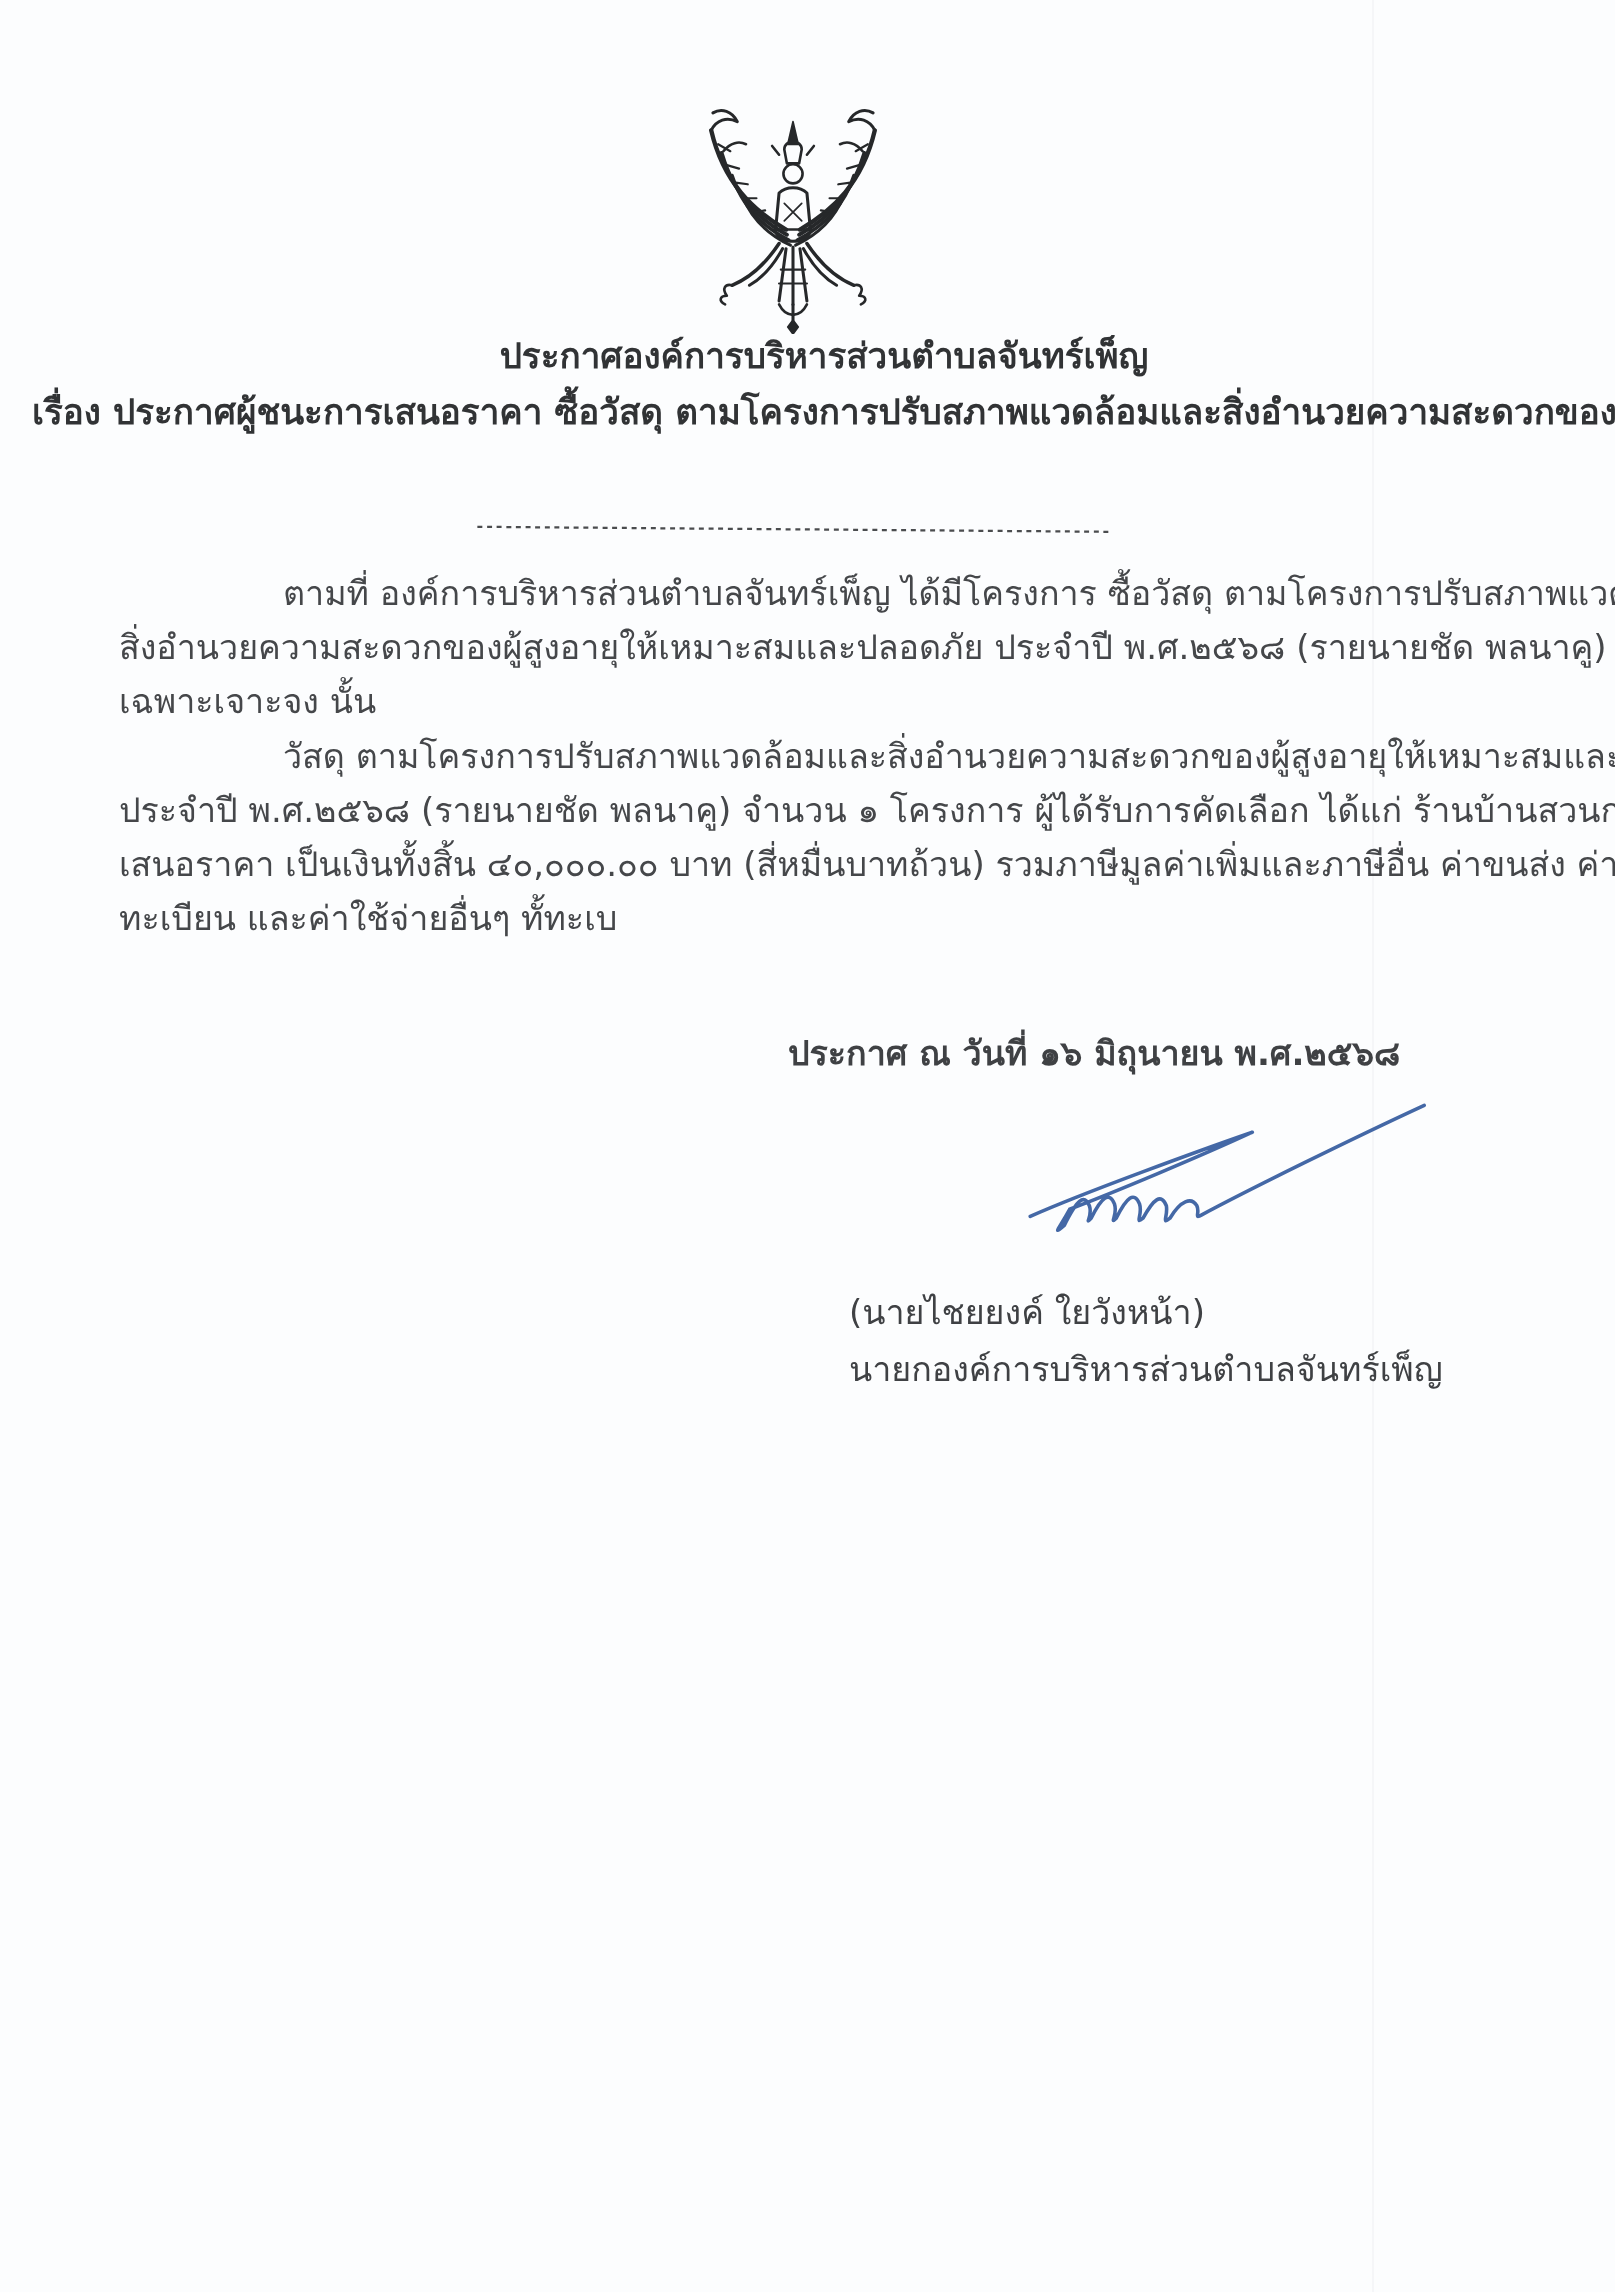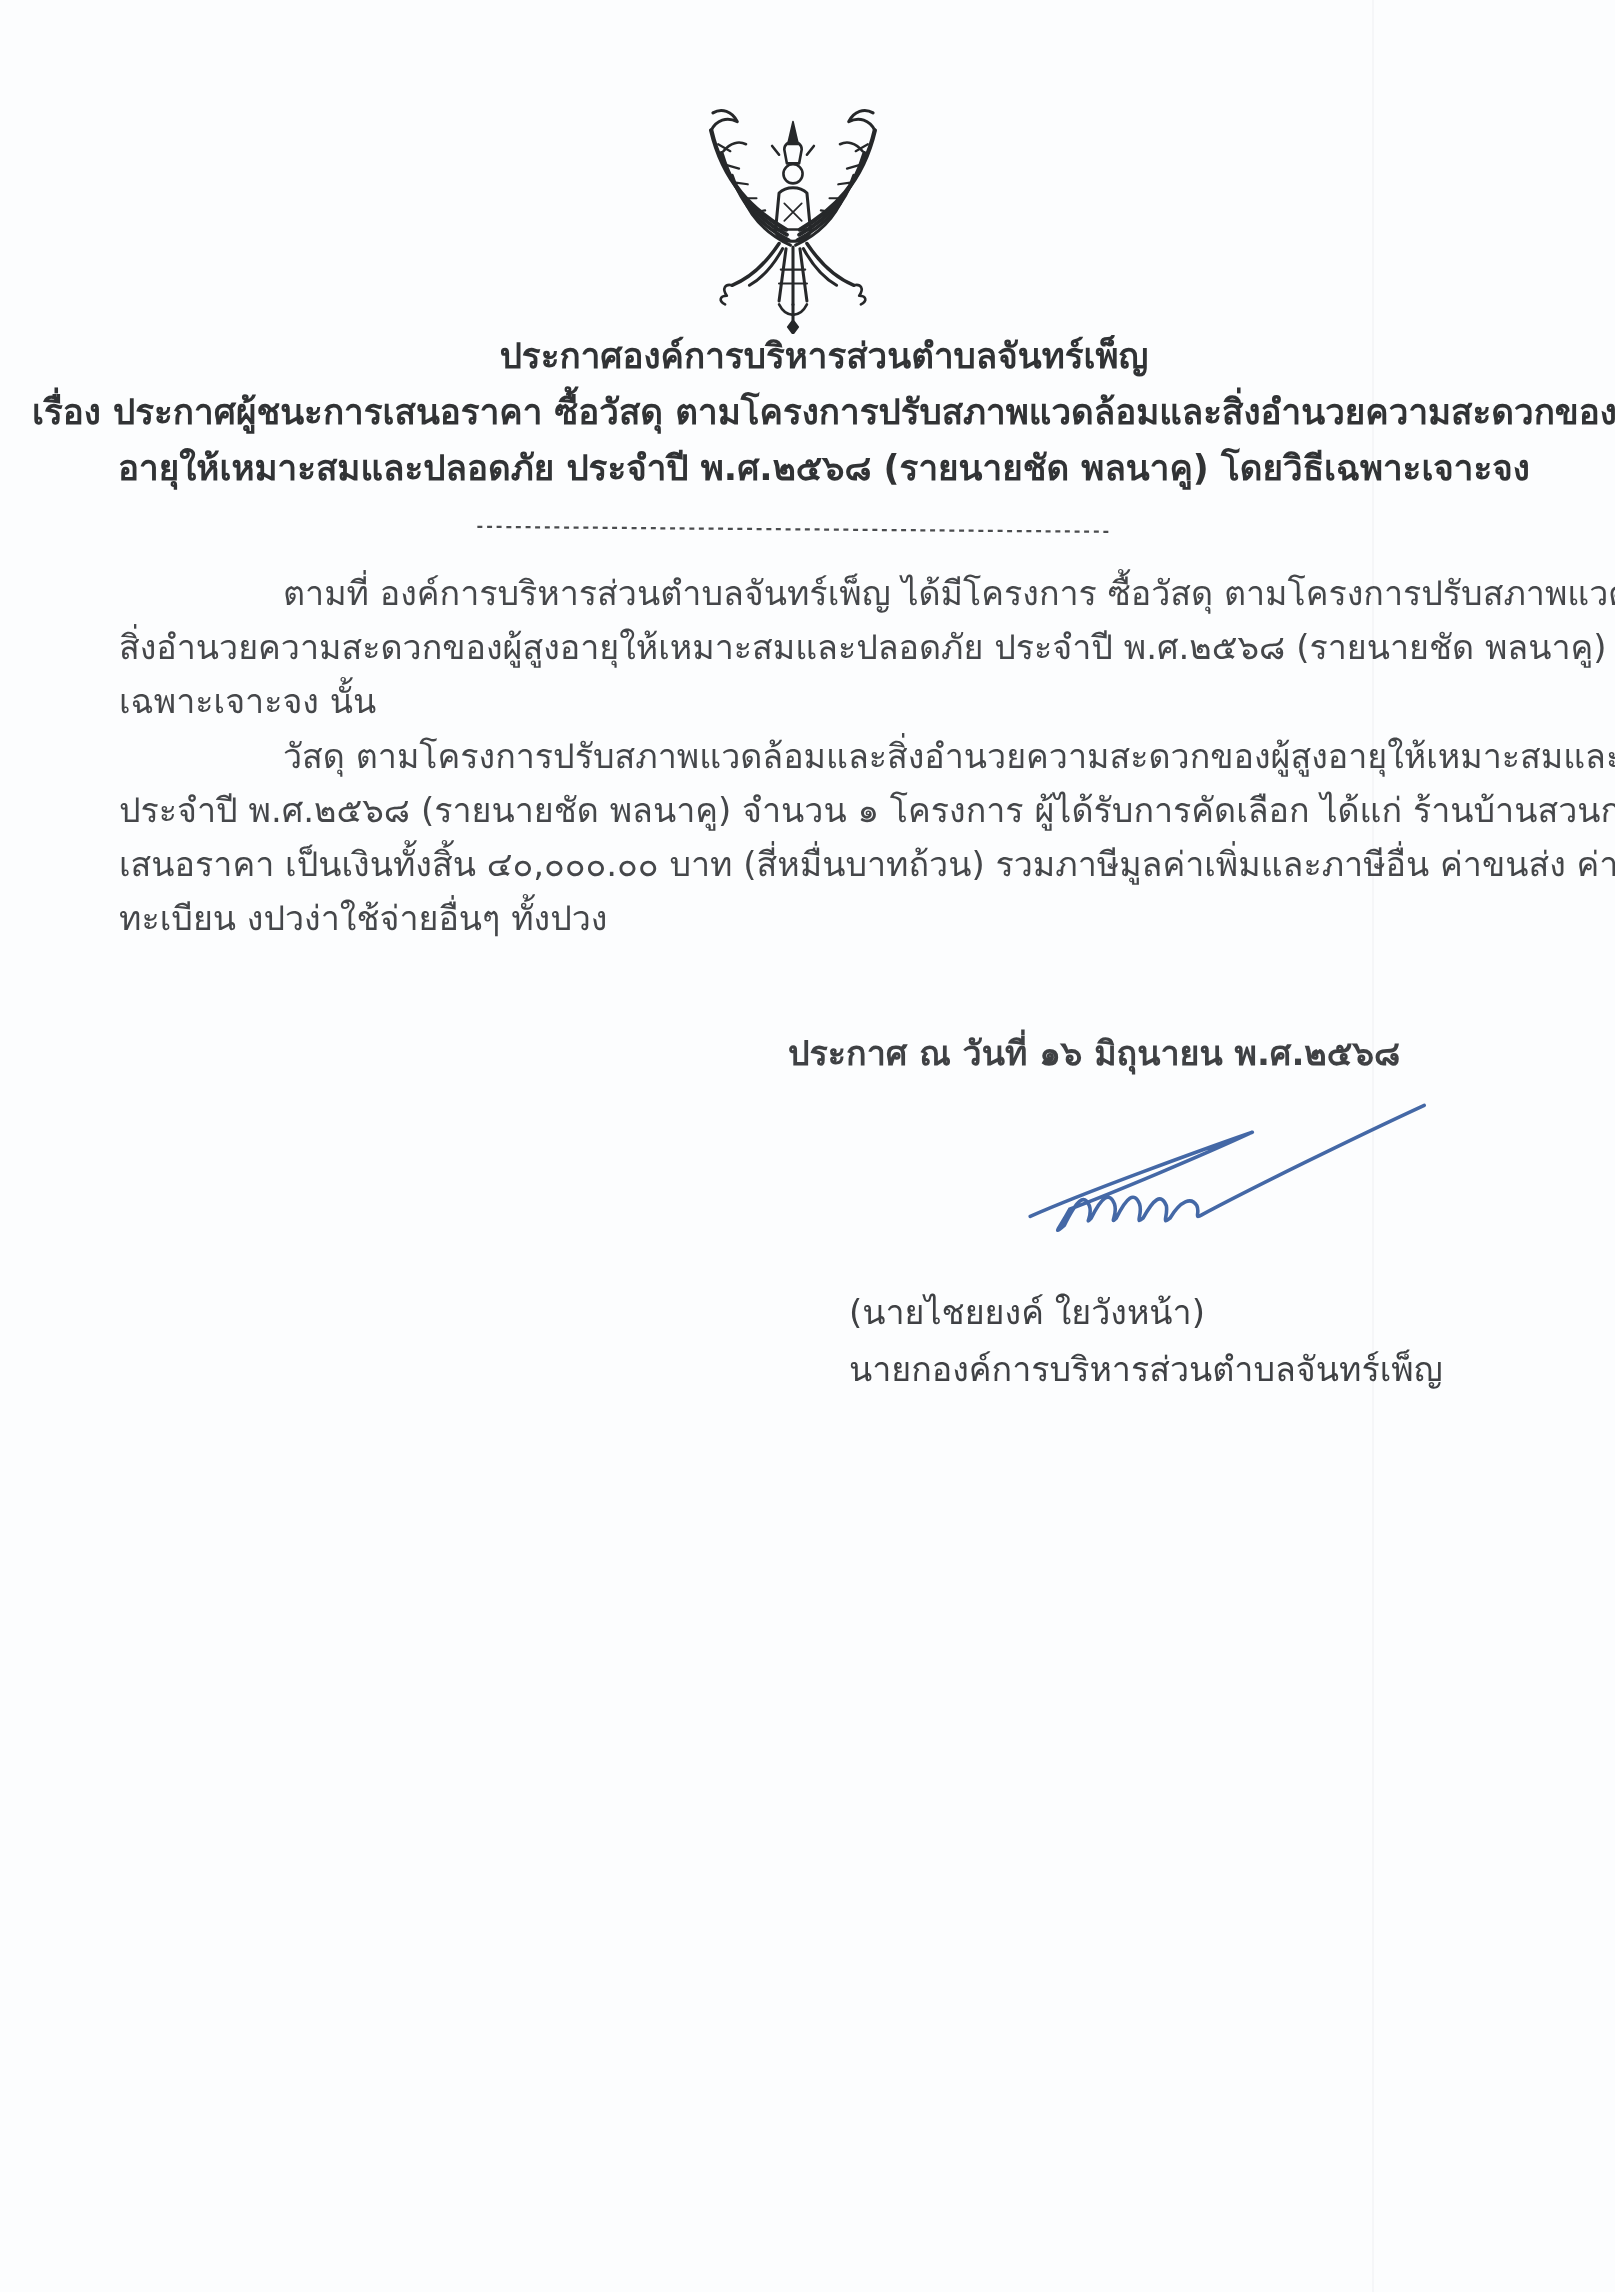--- a/index.html
+++ b/index.html
@@ -74,35 +74,34 @@
     <path d="M120,170 L120,236 M112,172 L104,232 M128,172 L136,232" stroke-width="3.5"></path>
     <path d="M106,196 L134,196 M104,212 L136,212" stroke-width="2.5"></path>
     <path d="M104,236 C112,252 128,252 136,236" stroke-width="3"></path>
     <path d="M120,236 L120,254" stroke-width="3.5"></path>
     <path d="M120,254 L114,262 L120,270 L126,262 Z" fill="currentColor" stroke-width="2"></path>
   </svg>
 
   <div class="heading">
     <div class="h-line">ประกาศองค์การบริหารส่วนตำบลจันทร์เพ็ญ</div>
     <div class="h-line">เรื่อง ประกาศผู้ชนะการเสนอราคา ซื้อวัสดุ ตามโครงการปรับสภาพแวดล้อมและสิ่งอำนวยความสะดวกของผู้สูง</div>
-    <div class="h-line">อายุให้เหมาะสมและปลอดภัย ประจำปี พ.ศ.๒๕๖๘ (รายนายชัด พลนาคู) โดยวิธีเฉพาะเจาะจง</div>
   </div>
 
   <div class="separator">------------------------------------------------------------------</div>
 
   <div class="para para1">
       <div class="text-line">ตามที่ องค์การบริหารส่วนตำบลจันทร์เพ็ญ ได้มีโครงการ ซื้อวัสดุ ตามโครงการปรับสภาพแวดล้อมและ</div>
       <div class="text-line">สิ่งอำนวยความสะดวกของผู้สูงอายุให้เหมาะสมและปลอดภัย ประจำปี พ.ศ.๒๕๖๘ (รายนายชัด พลนาคู) โดยวิธี</div>
       <div class="text-line">เฉพาะเจาะจง  นั้น</div>
     </div>
   <div class="para para2">
       <div class="text-line">วัสดุ ตามโครงการปรับสภาพแวดล้อมและสิ่งอำนวยความสะดวกของผู้สูงอายุให้เหมาะสมและปลอดภัย</div>
       <div class="text-line">ประจำปี พ.ศ.๒๕๖๘ (รายนายชัด พลนาคู) จำนวน ๑ โครงการ ผู้ได้รับการคัดเลือก ได้แก่ ร้านบ้านสวนการค้า โดย</div>
       <div class="text-line">เสนอราคา เป็นเงินทั้งสิ้น ๔๐,๐๐๐.๐๐ บาท (สี่หมื่นบาทถ้วน) รวมภาษีมูลค่าเพิ่มและภาษีอื่น ค่าขนส่ง ค่าจด</div>
-      <div class="text-line">ทะเบียน งปวง่าใช้จ่ายอื่นๆ ทั้งปวง</div>
+      <div class="text-line">ทะเบียน และค่าใช้จ่ายอื่นๆ ทั้ทะเบ</div>
     </div>
 
   <div class="dateline">ประกาศ ณ วันที่  ๑๖  มิถุนายน  พ.ศ.๒๕๖๘</div>
 
   <svg class="signature" width="591" height="184" viewBox="0 0 660 205" fill="none" stroke-linecap="round" stroke-linejoin="round">
     <path stroke-width="4" d="M208,132 C266,106 404,56 456,38 C400,64 300,106 252,124
              C240,146 232,154 246,142 C260,114 268,106 274,120 C278,132 268,142 276,134
              C288,110 296,104 302,118 C306,130 296,142 304,134
              C316,110 324,104 330,118 C334,130 324,142 334,134
              C346,112 354,106 360,120 C362,132 354,142 364,134

